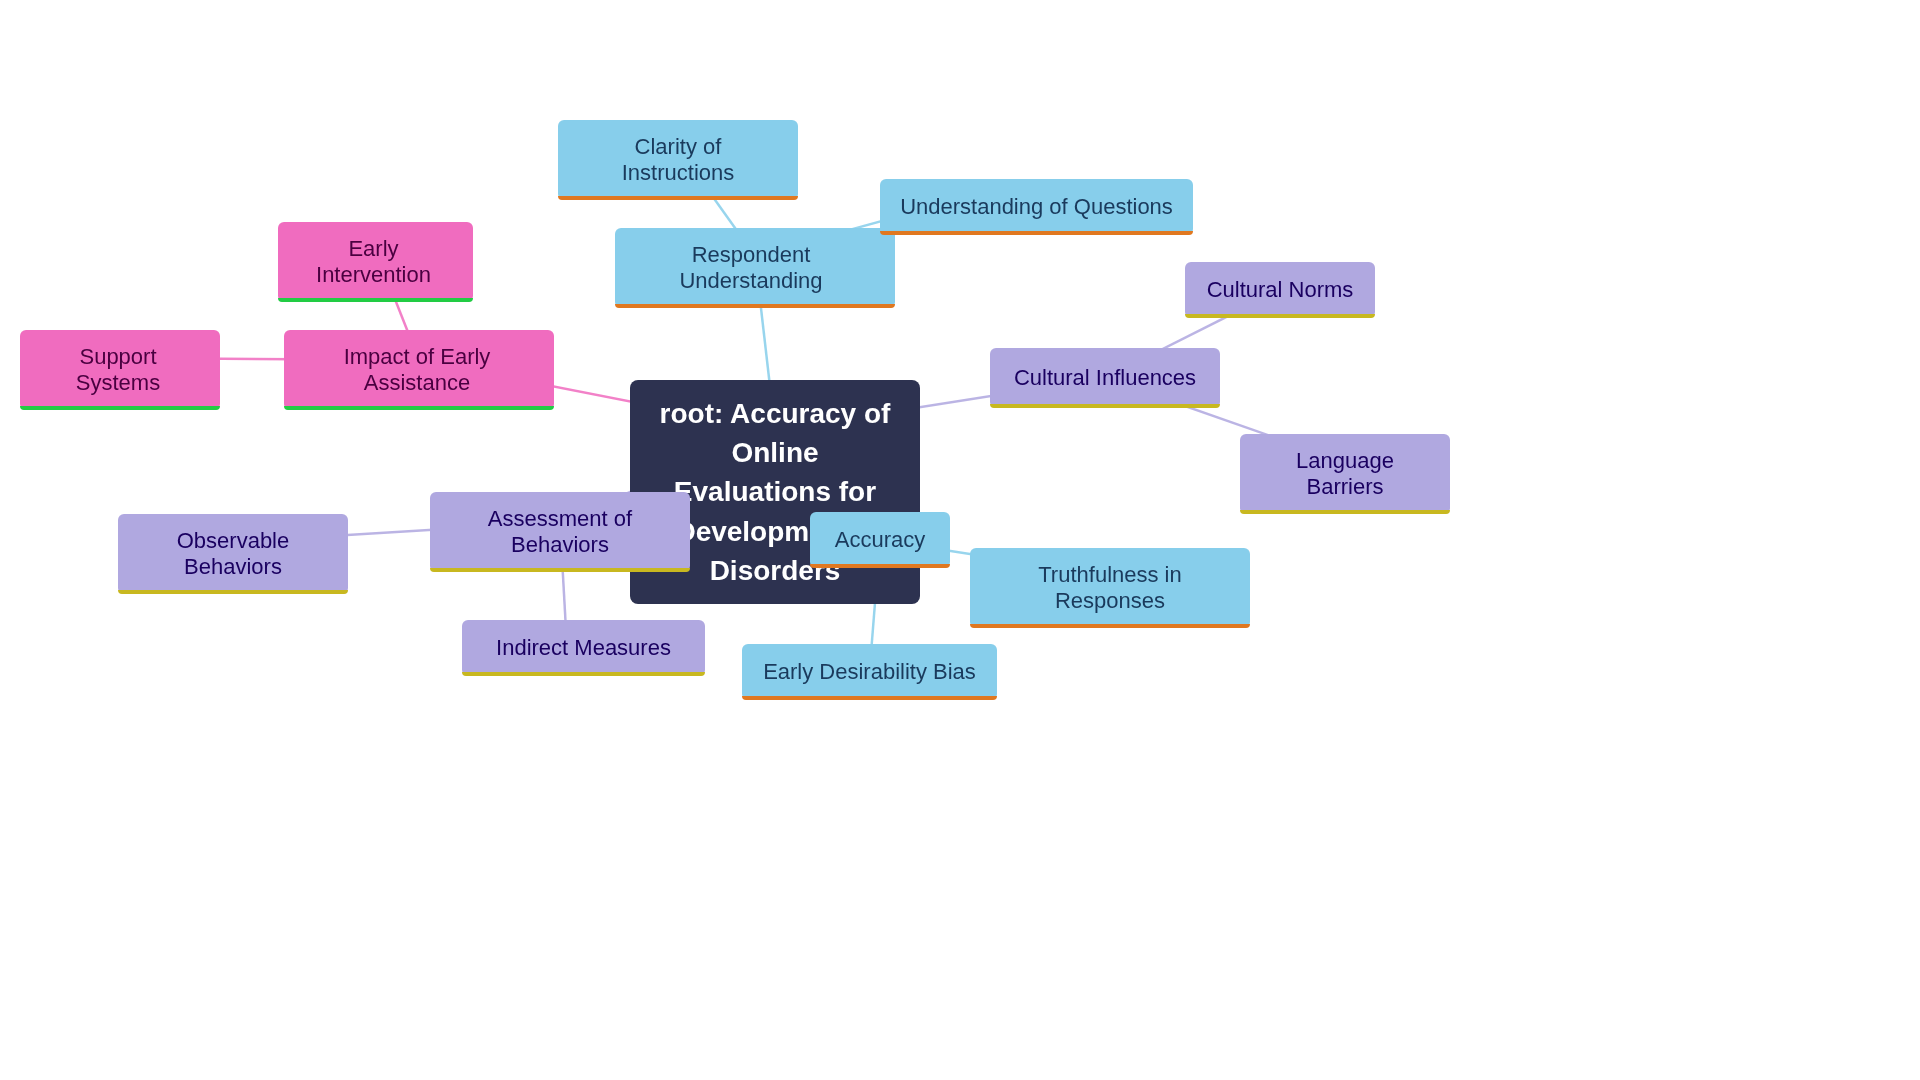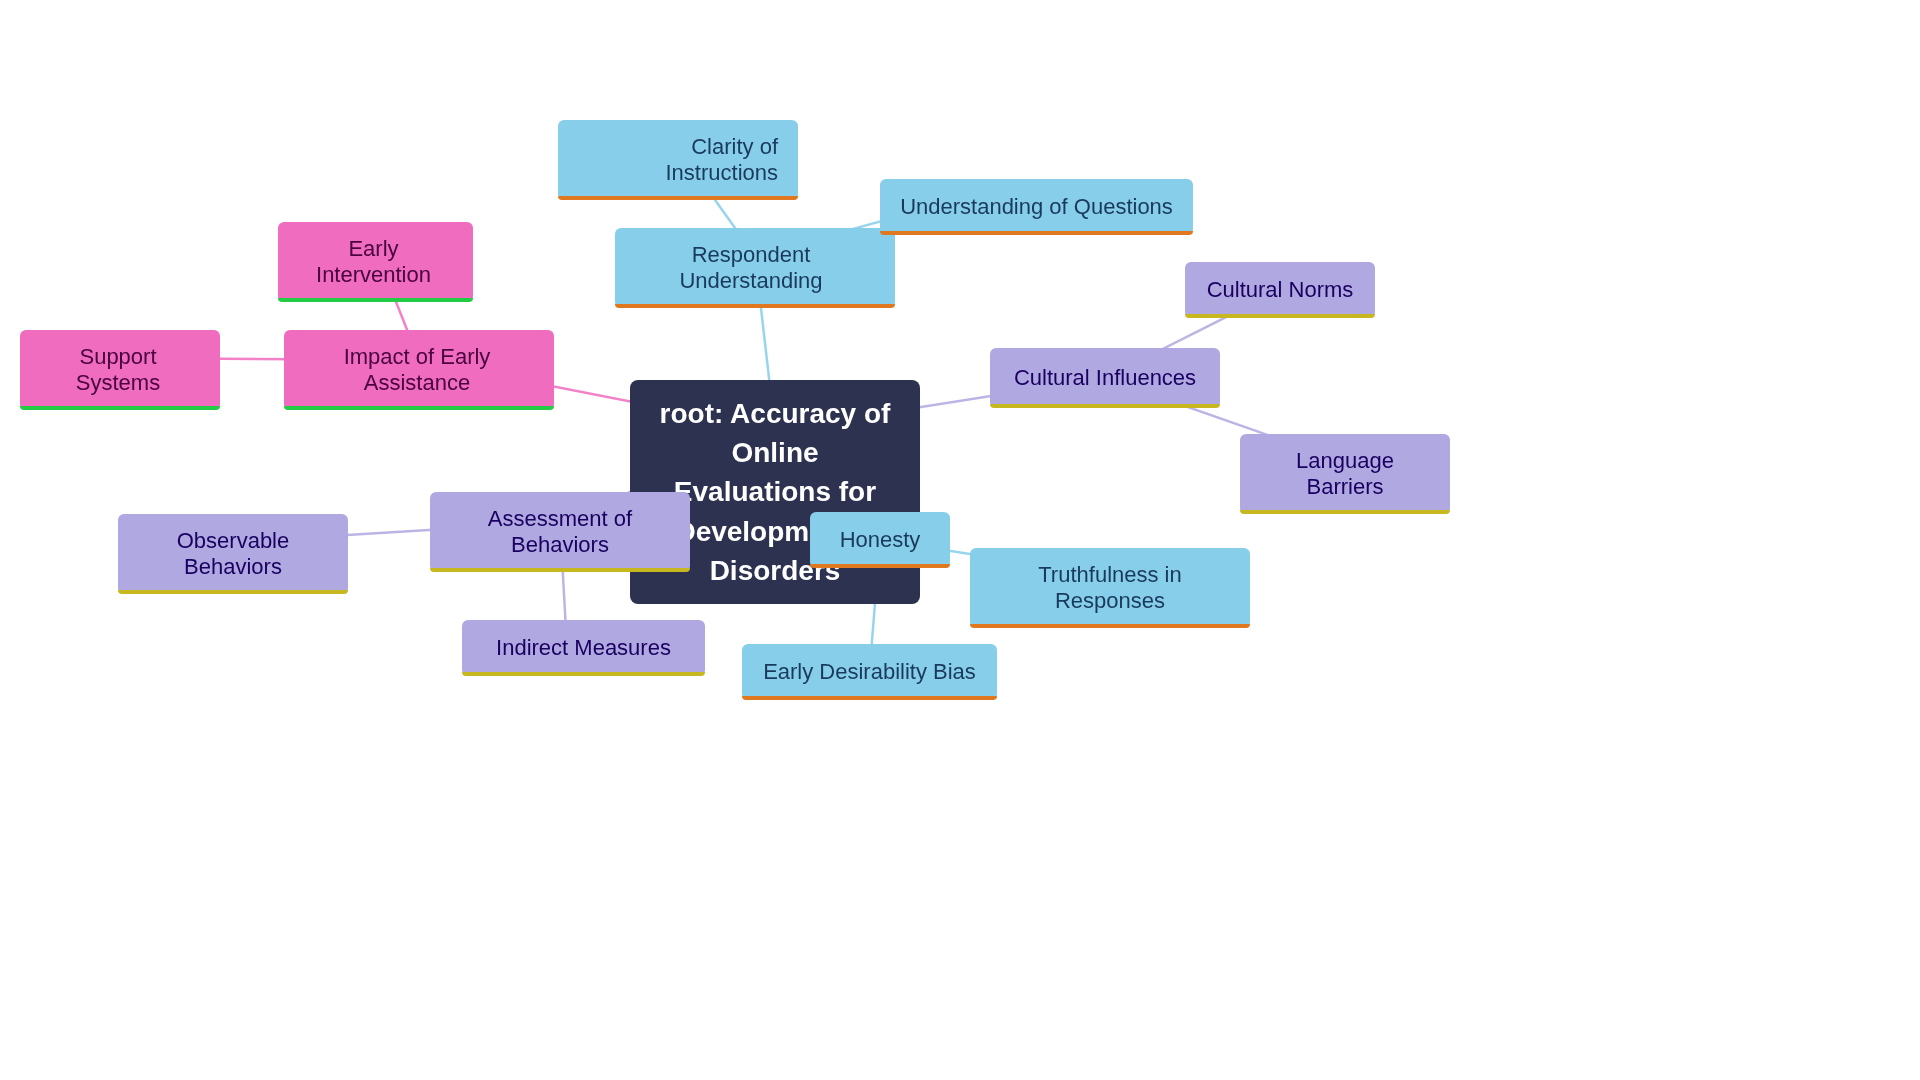--- a/index.html
+++ b/index.html
@@ -92,21 +92,21 @@
       <line x1="775" y1="430" x2="880" y2="540" stroke="#87ceeb" stroke-width="2.5" opacity="0.85"></line>
       <line x1="880" y1="540" x2="1110" y2="576" stroke="#87ceeb" stroke-width="2.5" opacity="0.85"></line>
       <line x1="880" y1="540" x2="869.5" y2="672" stroke="#87ceeb" stroke-width="2.5" opacity="0.85"></line>
     </svg>
 <div class="node node-root" style="left: 630px; top: 380px; width: 290px; min-height: 100px; position: absolute;">
       <span style="white-space: pre-line;">root: Accuracy of Online
 Evaluations for Developmental
 Disorders</span>
     </div>
     <div class="node node-blue" style="left: 558px; top: 120px; width: 240px; min-height: 56px; position: absolute;">
-      <span style="white-space: pre-line; text-align: right;">Clarity of Instructions</span>
+      <span style="white-space: pre-line;">Clarity of Instructions</span>
       <div class="node-underline"></div>
     </div>
     <div class="node node-blue" style="left: 615px; top: 228px; width: 280px; min-height: 56px; position: absolute; padding-left: 12px;">
       <span style="white-space: pre-line;">Respondent Understanding</span>
       <div class="node-underline"></div>
     </div>
     <div class="node node-blue" style="left: 880px; top: 155px; width: 313px; min-height: 56px; position: absolute; margin-top: 24px;">
       <span style="white-space: pre-line;">Understanding of Questions</span>
       <div class="node-underline"></div>
     </div>
@@ -140,21 +140,21 @@
     </div>
     <div class="node node-purple" style="left: 118px; top: 514px; width: 230px; min-height: 56px; position: absolute;">
       <span style="white-space: pre-line;">Observable Behaviors</span>
       <div class="node-underline"></div>
     </div>
     <div class="node node-purple" style="left: 462px; top: 620px; width: 243px; min-height: 56px; position: absolute;">
       <span style="white-space: pre-line;">Indirect Measures</span>
       <div class="node-underline"></div>
     </div>
     <div class="node node-blue" style="left: 810px; top: 512px; width: 140px; min-height: 56px; position: absolute;">
-      <span style="white-space: pre-line;">Honesty</span>
+      <span style="white-space: pre-line;">Accuracy</span>
       <div class="node-underline"></div>
     </div>
     <div class="node node-blue" style="left: 970px; top: 548px; width: 280px; min-height: 56px; position: absolute;">
       <span style="white-space: pre-line;">Truthfulness in Responses</span>
       <div class="node-underline"></div>
     </div>
     <div class="node node-blue" style="left: 742px; top: 644px; width: 255px; min-height: 56px; position: absolute;">
       <span style="white-space: pre-line;">Early Desirability Bias</span>
       <div class="node-underline"></div>
     </div>

